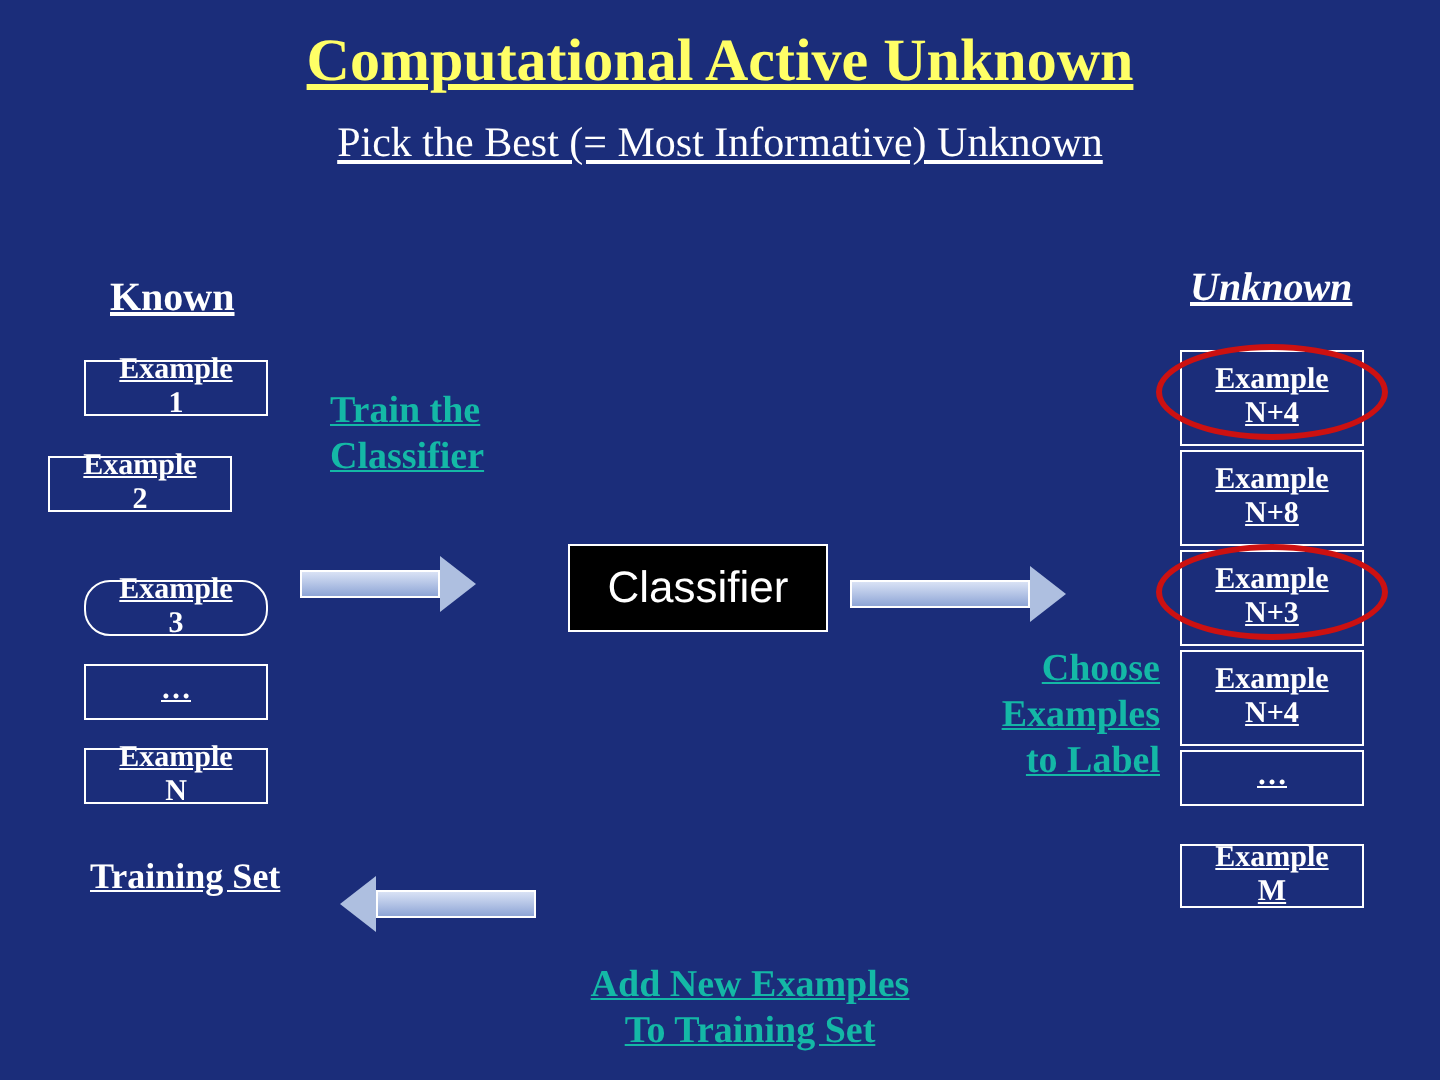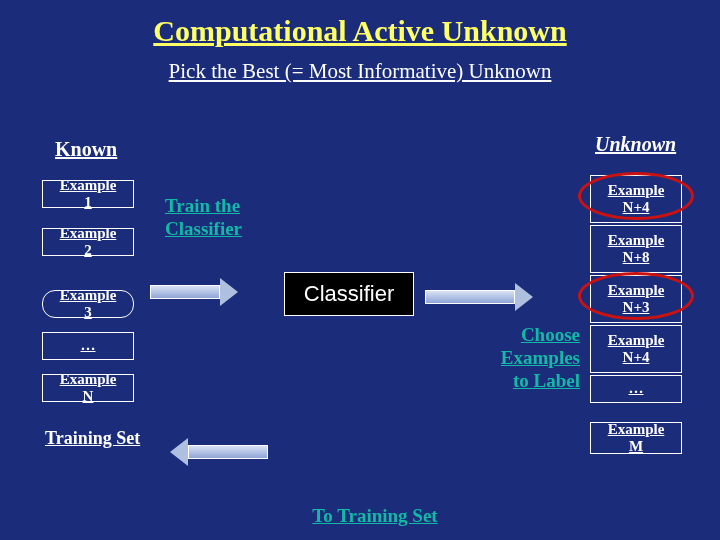--- a/index.html
+++ b/index.html
@@ -109,21 +109,21 @@
 </head>
 <body>
 
 <div class="title">Computational Active Unknown</div>
 <div class="subtitle">
   <span>Pick the Best (= Most Informative) Unknown</span><br>
 </div>
 
 <div class="col-heading" style="left:55px; top:138px;">Known</div>
 <div class="box box-sm" style="left:42px; top:180px;">Example 1</div>
-<div class="box box-sm" style="left:42px; top:228px;">Example 2</div>
+<div class="box box-sm" style="left:24px; top:228px;">Example 2</div>
 <div class="box box-sm" style="left:42px; top:290px;border-radius:13px;">Example 3</div>
 <div class="box box-sm" style="left:42px; top:332px;">…</div>
 <div class="box box-sm" style="left:42px; top:374px;">Example N</div>
 
 <div class="col-heading" style="left:595px; top:133px;font-style:italic;">Unknown</div>
 <div class="box box-tall" style="left:590px; top:175px;">
   <div><span>Example</span><br><span>N+4</span></div>
 </div>
 <div class="ring" style="left:578px; top:172px; width:116px; height:48px;"></div>
 
@@ -166,15 +166,15 @@
 </div>
 
 <div class="training-label" style="left:45px; top:428px;">Training Set</div>
 
 <div class="arrow" style="left:170px; top:438px;">
   <div class="head-l"></div>
   <div class="shaft" style="width:80px;"></div>
 </div>
 
 <div class="process" style="left:275px; top:482px; width:200px;">
-  <br>
+  <span>Add New Examples</span><br>
   <span>To Training Set</span>
 </div>
 
 </body></html>

